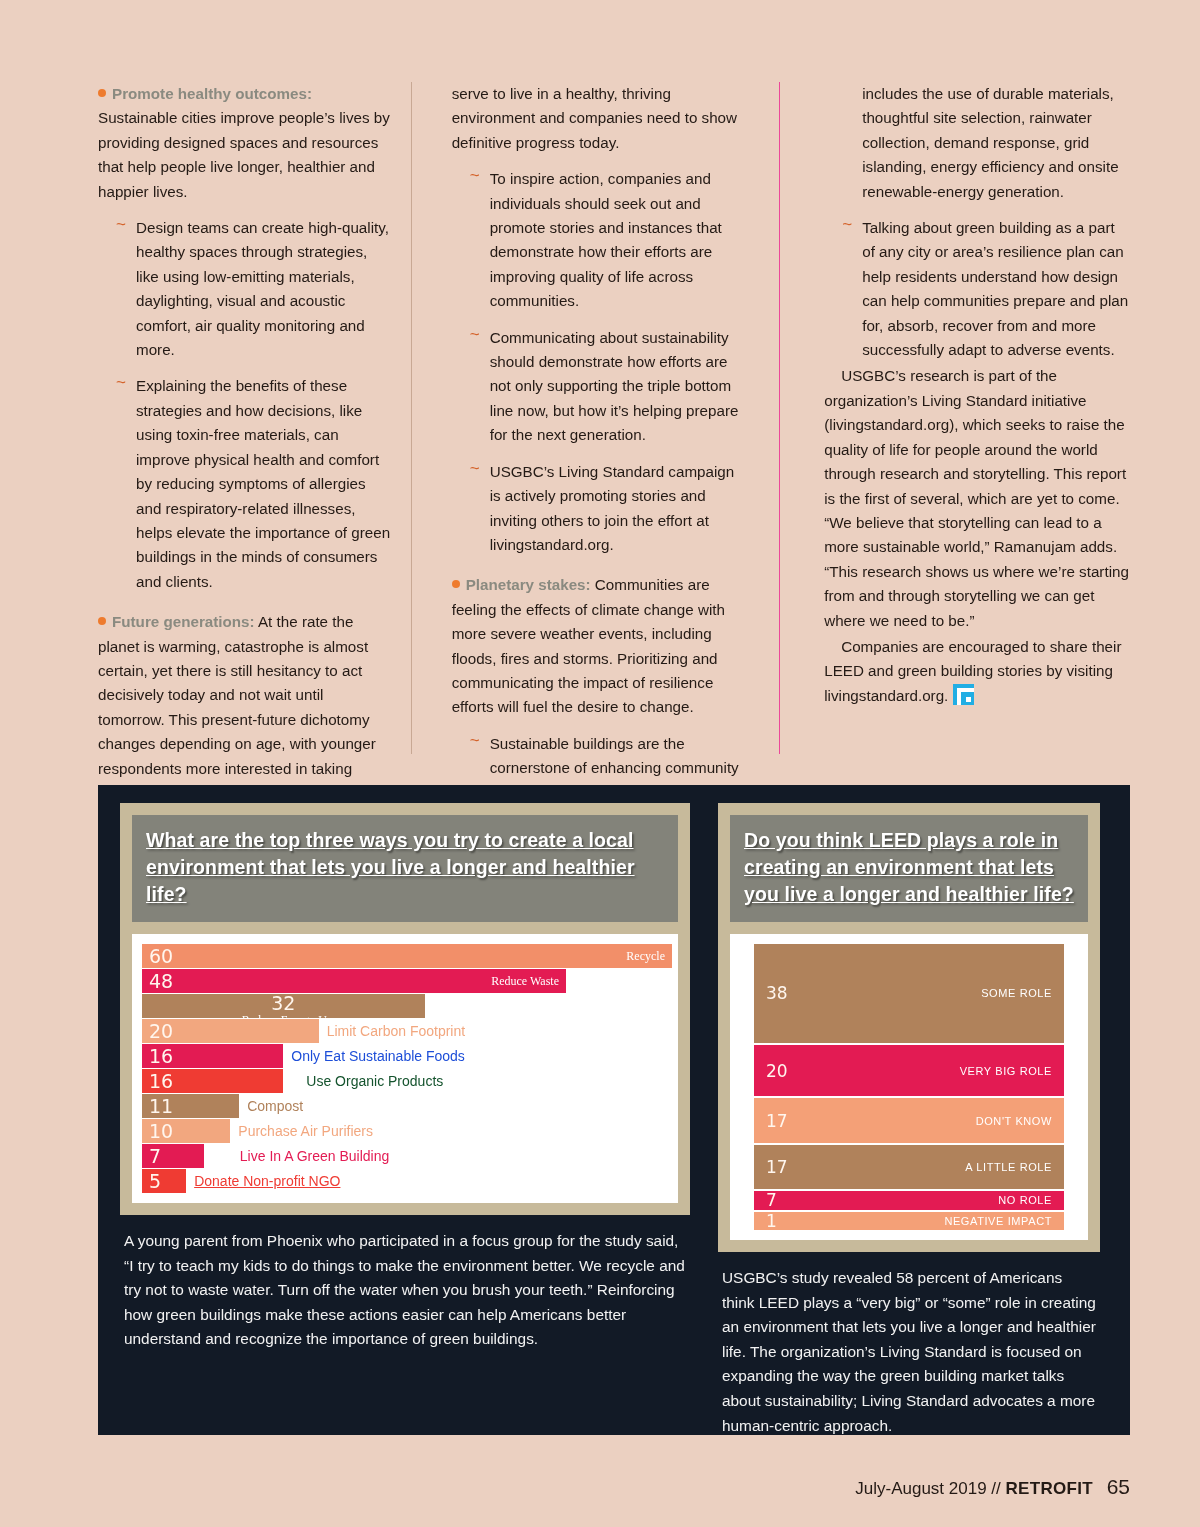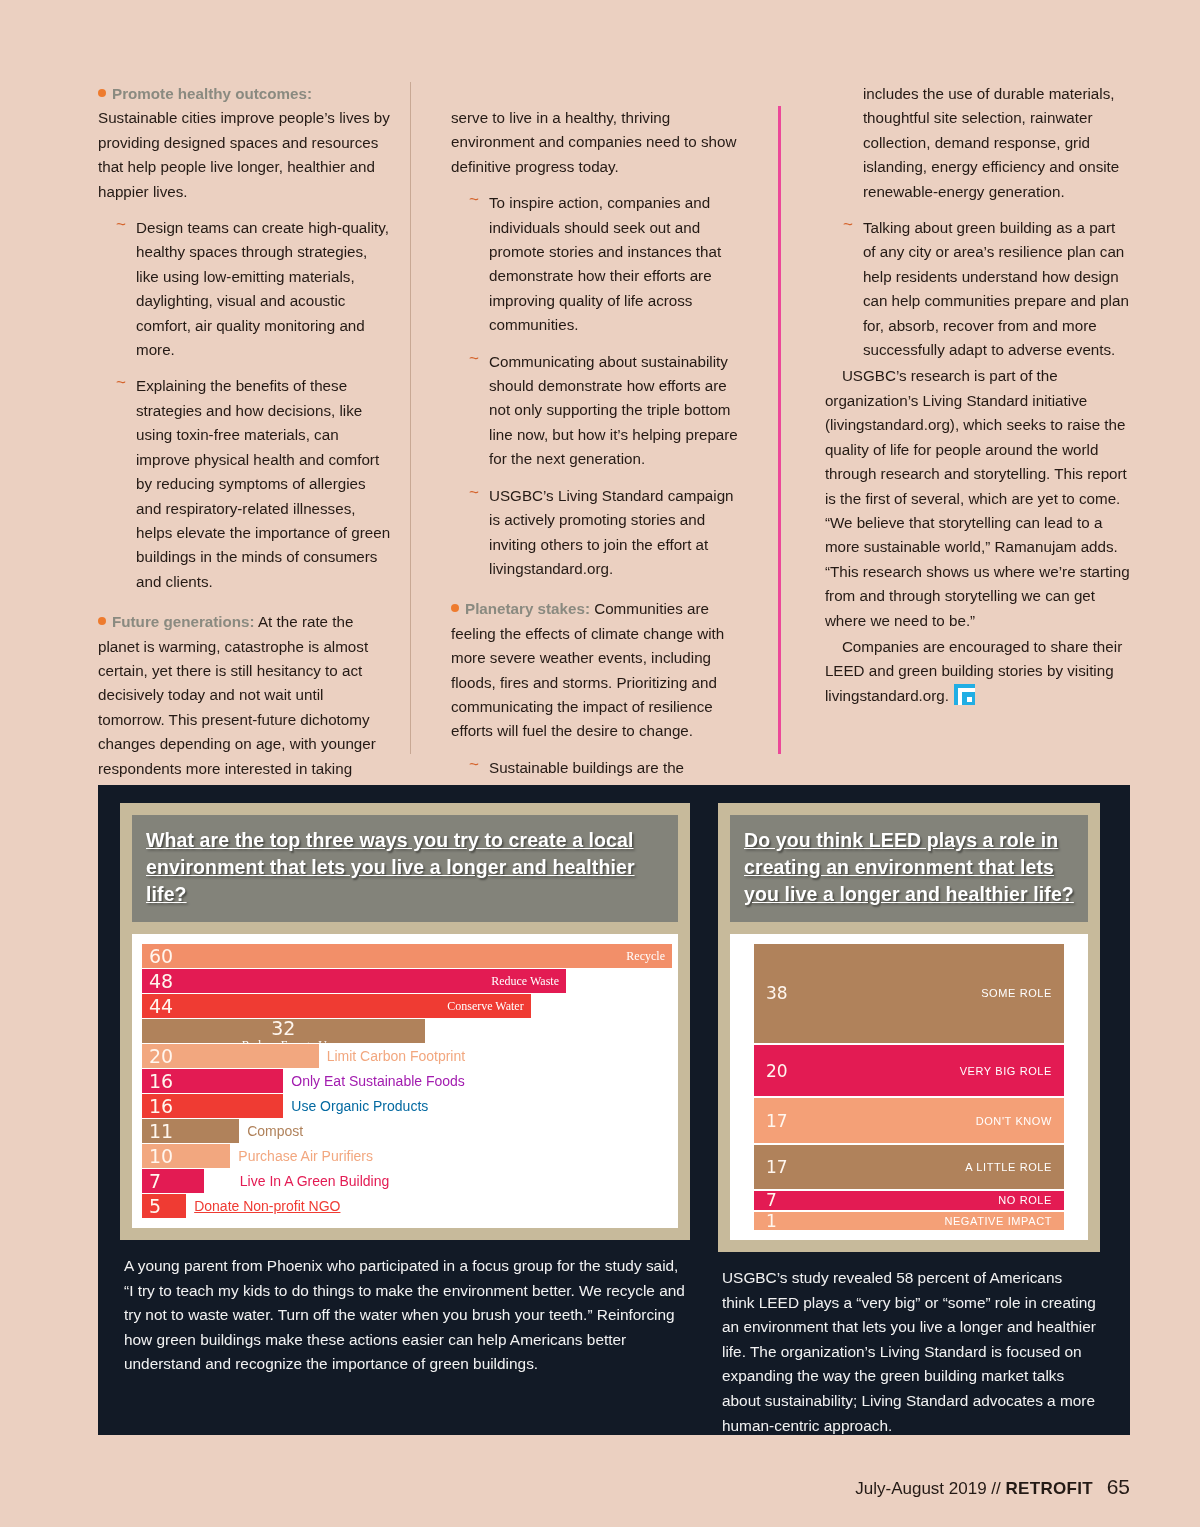--- a/index.html
+++ b/index.html
@@ -20,21 +20,21 @@
     gap:16px;
   }
   .col{
     width:318px;
     font-size:15.2px;
     line-height:24.4px;
     color:#241A15;
     position:relative;
   }
   .col.c1{padding-right:18px;border-right:1px solid #C8A894;}
-  .col.c2{padding-left:24px;padding-right:31px;border-right:3px solid #ec4899;width:320px;margin-top:24px;}
+  .col.c2{padding-left:24px;padding-right:31px;border-right:1px solid #ec4899;width:320px;}
   .col.c3{padding-left:28px;width:330px;}
   .para{margin-bottom:2px;}
   .para.indent{text-indent:17px;}
 
   .lead{font-weight:bold;color:#8A8A80;}
   .dot{
     display:inline-block;width:8px;height:8px;border-radius:50%;
     background:#EE7B2E;vertical-align:middle;margin-right:6px;
     position:relative;top:-2px;
   }
@@ -194,48 +194,42 @@
                     <span class="hlabel-in">Recycle</span>
                   </div>
                 </div>
                 <div class="hrow">
                   <div class="hbar" style="width: 424px; background: rgb(227, 27, 83);">
                     <span class="hval">48</span>
                     <span class="hlabel-in">Reduce Waste</span>
                   </div>
                 </div>
                 <div class="hrow">
-                  <div class="hbar" style="width: 388.667px; background: rgb(239, 59, 51);">
-                    <span class="hval">44</span>
-                    <span class="hlabel-in">Conserve Water</span>
-                  </div>
-                </div>
-                <div class="hrow">
                   <div class="hbar" style="width: 282.667px; background: rgb(176, 130, 91); flex-direction: column;">
                     <span class="hval">32</span>
                     <span class="hlabel-in">Reduce Energy Use</span>
                   </div>
                 </div>
                 <div class="hrow">
                   <div class="hbar" style="width: 176.667px; background: rgb(242, 167, 127);">
                     <span class="hval">20</span>
                   </div>
                   <span class="hlabel-out" style="color: rgb(242, 167, 127);">Limit Carbon Footprint</span>
                 </div>
                 <div class="hrow">
                   <div class="hbar" style="width: 141.333px; background: rgb(227, 27, 83);">
                     <span class="hval">16</span>
                   </div>
-                  <span class="hlabel-out" style="color: #a21caf;">Only Eat Sustainable Foods</span>
+                  <span class="hlabel-out" style="color: #1d4ed8;">Only Eat Sustainable Foods</span>
                 </div>
                 <div class="hrow">
                   <div class="hbar" style="width: 141.333px; background: rgb(239, 59, 51);">
                     <span class="hval">16</span>
                   </div>
-                  <span class="hlabel-out" style="color: #0369a1;">Use Organic Products</span>
+                  <span class="hlabel-out" style="color: #14532d; margin-left: 15px;">Use Organic Products</span>
                 </div>
                 <div class="hrow">
                   <div class="hbar" style="width: 97.1667px; background: rgb(176, 130, 91);">
                     <span class="hval">11</span>
                   </div>
                   <span class="hlabel-out" style="color: rgb(176, 130, 91);">Compost</span>
                 </div>
                 <div class="hrow">
                   <div class="hbar" style="width: 88.3333px; background: rgb(242, 167, 127);">
                     <span class="hval">10</span>

